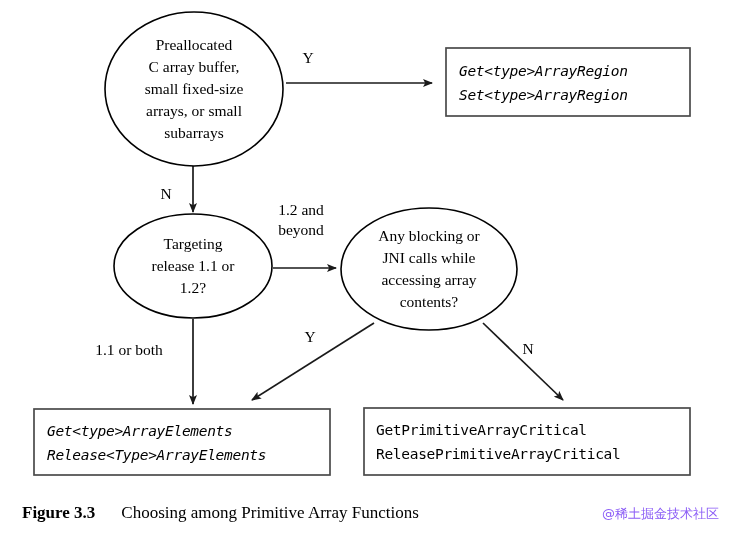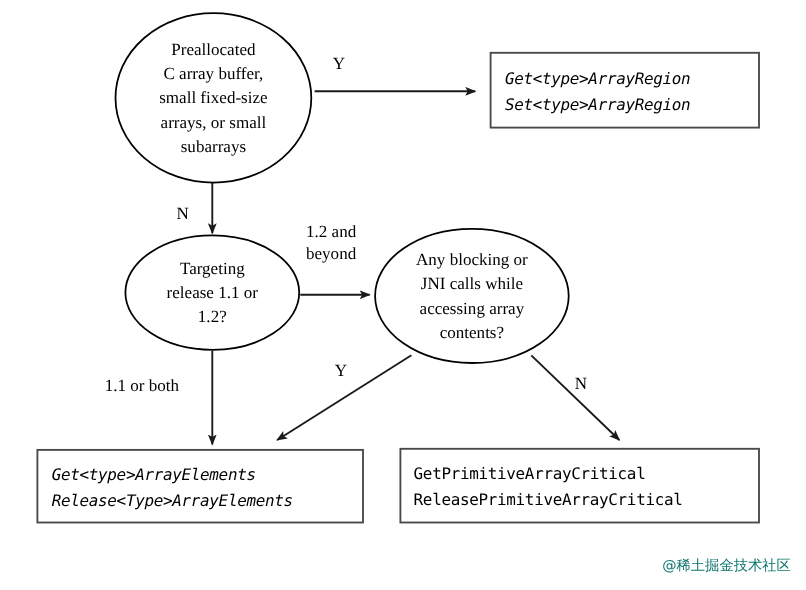--- a/index.html
+++ b/index.html
@@ -87,21 +87,21 @@
   }
   .caption-title {
     font-weight: normal;
   }
   .watermark {
     position: absolute;
     right: 14px;
     top: 505px;
     font-family: "DejaVu Sans", "Liberation Sans", sans-serif;
     font-size: 13px;
-    color: #0f766e;
+    color: #8b5cf6;
     white-space: nowrap;
     user-select: none;
   }
 </style>
 </head>
 <body>
 
 <div id="figure-root">
 
   <svg class="flow" viewBox="0 0 733 536">
@@ -178,16 +178,19 @@
       <text class="code-text-italic" x="47" y="460">Release&lt;Type&gt;ArrayElements</text>
     </g>
 
     <g>
       <rect class="box-shape" x="364" y="408" width="326" height="67"></rect>
       <text class="code-text-plain" x="376" y="435">GetPrimitiveArrayCritical</text>
       <text class="code-text-plain" x="376" y="459">ReleasePrimitiveArrayCritical</text>
     </g>
   </svg>
 
+  <div class="caption">
+    <span class="caption-label">Figure 3.3</span><span class="caption-title">Choosing among Primitive Array Functions</span>
+  </div>
 
   <div class="watermark">@稀土掘金技术社区</div>
 
 </div>
 
 </body></html>

